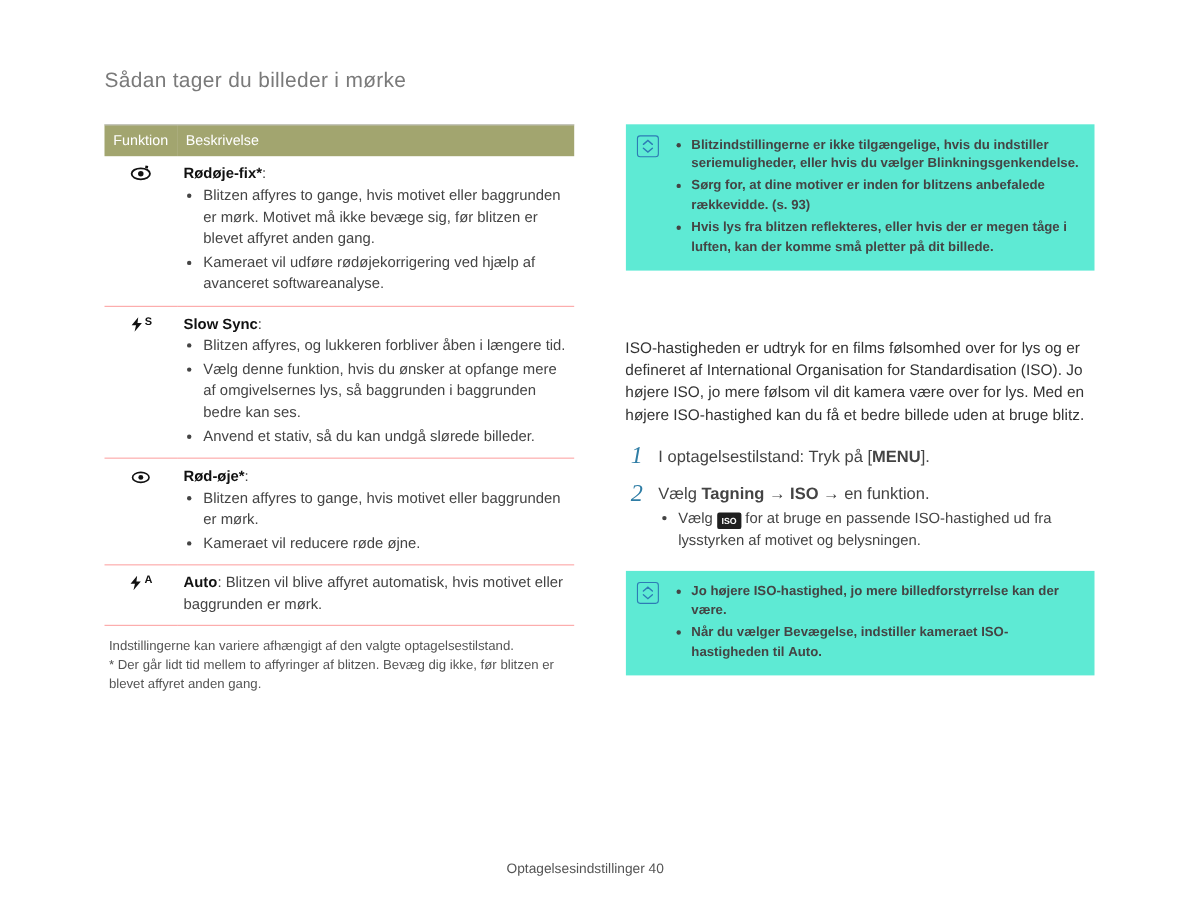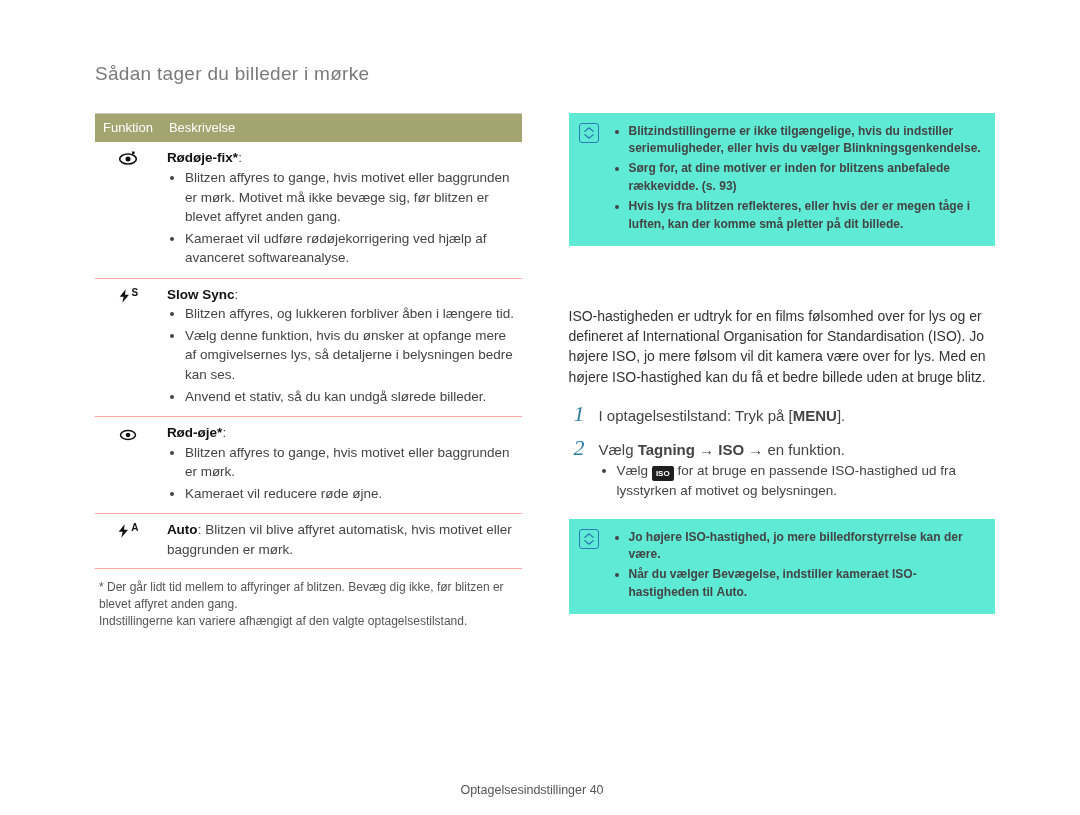--- a/index.html
+++ b/index.html
@@ -241,21 +241,21 @@
               <span class="icon">
                 <svg viewBox="0 0 24 24" width="16" height="20">
                     <polygon points="13,2 4,13 10,13 8,22 18,10 12,10" fill="#111"></polygon>
                   </svg><span class="bolt-sup">S</span>
               </span>
             </td>
             <td>
               <span class="func-title">Slow Sync</span><span>:</span>
               <ul class="bul">
                 <li>Blitzen affyres, og lukkeren forbliver åben i længere tid.</li>
-                <li>Vælg denne funktion, hvis du ønsker at opfange mere af omgivelsernes lys, så detaljerne i belysningen bedre kan ses.</li>
+                <li>Vælg denne funktion, hvis du ønsker at opfange mere af omgivelsernes lys, så baggrunden i baggrunden bedre kan ses.</li>
                 <li>Anvend et stativ, så du kan undgå slørede billeder.</li>
               </ul>
             </td>
           </tr>
           <tr>
             <td class="icon-cell">
               <span class="icon">
                 <svg viewBox="0 0 24 24" width="24" height="18">
                     <ellipse cx="12" cy="12" rx="10" ry="6" fill="none" stroke="#111" stroke-width="2"></ellipse>
                     <circle cx="12" cy="12" r="3" fill="#111"></circle>
@@ -279,22 +279,22 @@
               </span>
             </td>
             <td>
               <span class="func-title">Auto</span><span>: Blitzen vil blive affyret automatisk, hvis motivet eller baggrunden er mørk.</span>
             </td>
           </tr>
         </tbody>
       </table>
 
       <div class="foot-notes">
+        <div>Indstillingerne kan variere afhængigt af den valgte optagelsestilstand.</div>
         <div>* Der går lidt tid mellem to affyringer af blitzen. Bevæg dig ikke, før blitzen er blevet affyret anden gang.</div>
-        <div>Indstillingerne kan variere afhængigt af den valgte optagelsestilstand.</div>
       </div>
     </div>
 
     <div class="col-right">
 
       <div class="callout">
         <div class="callout-icon">
           <svg viewBox="0 0 24 24">
               <path d="M5 9 L12 3 L19 9 M5 15 L12 21 L19 15"></path>
             </svg>

